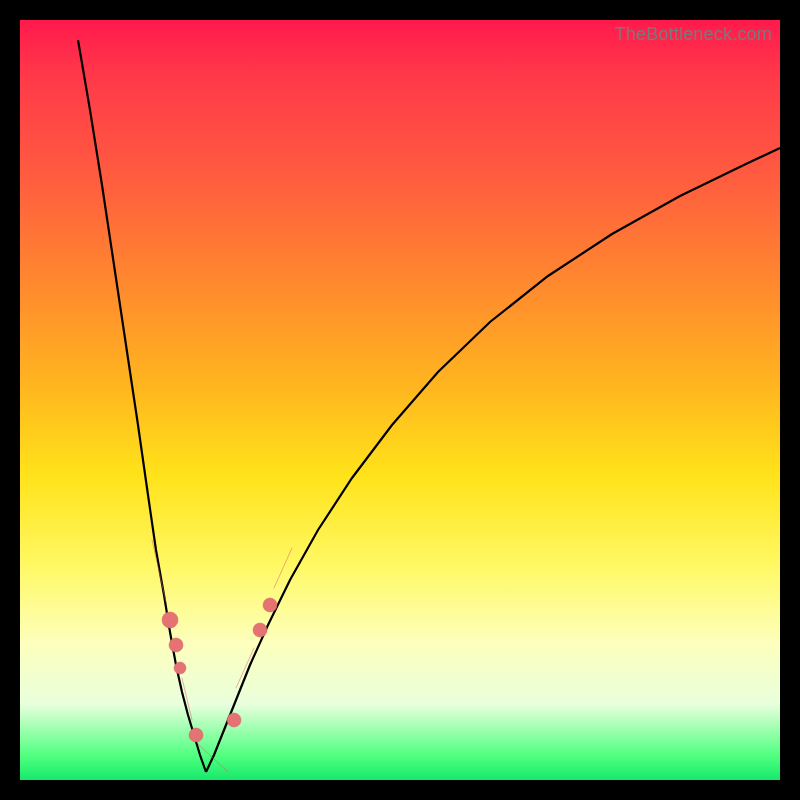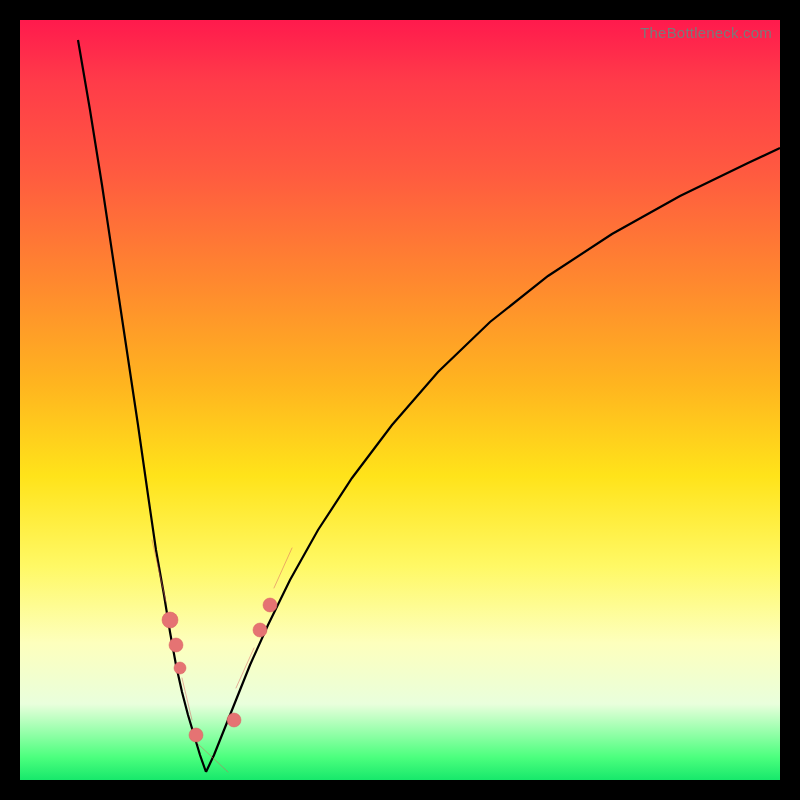--- a/index.html
+++ b/index.html
@@ -39,21 +39,21 @@
       #e9ffdc 90%,
       #4cff7e 97%,
       #17e86b 100%
     );
   }
   .watermark {
     position: absolute;
     top: 4px;
     right: 8px;
     color: #7a7a7a;
-    font-size: 15px;
+    font-size: 18px;
     font-weight: 400;
     letter-spacing: 0.2px;
     user-select: none;
   }
   svg.curves {
     position: absolute;
     left: 0;
     top: 0;
     width: 760px;
     height: 760px;

